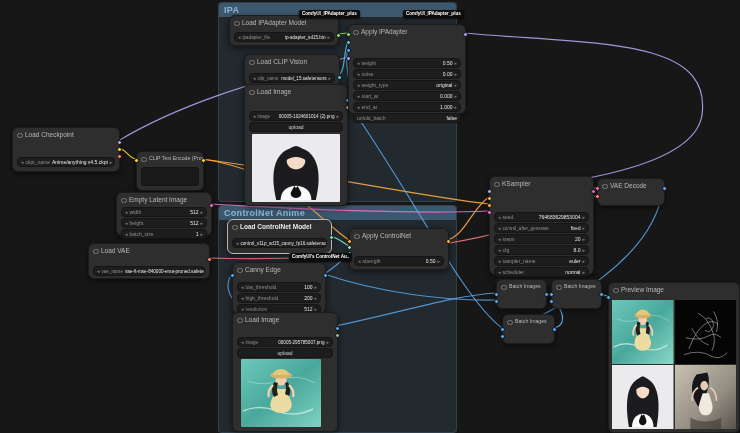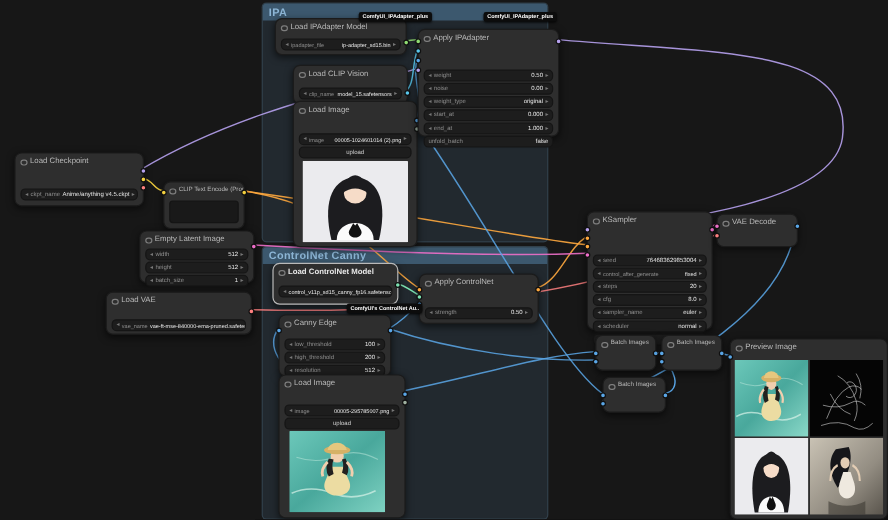--- a/index.html
+++ b/index.html
@@ -42,21 +42,21 @@
 </style>
 </head>
 <body>
 
 <div class="canvas">
 
   <div class="group" style="left:218px;top:2px;width:237px;height:198px;">
     <div class="g-title">IPA</div>
   </div>
   <div class="group" style="left:218px;top:205px;width:237px;height:226px;">
-    <div class="g-title">ControlNet Canny</div>
+    <div class="g-title">ControlNet Anime</div>
   </div>
 
   <svg class="wires" width="740" height="433" viewBox="0 0 740 433">
     <path d="M118,141 C200,92 300,72 348,57" stroke="#b6a1ee" stroke-width="1.2" fill="none" opacity="0.9"></path>
     <path d="M464,33 C600,45 712,38 702,115 C694,168 565,185 489,190" stroke="#b6a1ee" stroke-width="1.2" fill="none" opacity="0.9"></path>
     <path d="M118,148 C128,150 128,158 136,159" stroke="#f3d03e" stroke-width="1.2" fill="none" opacity="0.95"></path>
     <path d="M202,159 C290,172 320,222 349,240" stroke="#ffa93e" stroke-width="1.2" fill="none" opacity="0.9"></path>
     <path d="M202,159 C340,178 420,196 489,204" stroke="#ffa93e" stroke-width="1.2" fill="none" opacity="0.9"></path>
     <path d="M447,240 C465,236 472,208 489,197" stroke="#ffa93e" stroke-width="1.2" fill="none" opacity="0.9"></path>
     <path d="M210,204 C330,211 420,214 489,211" stroke="#ee6fc9" stroke-width="1.2" fill="none" opacity="0.9"></path>

